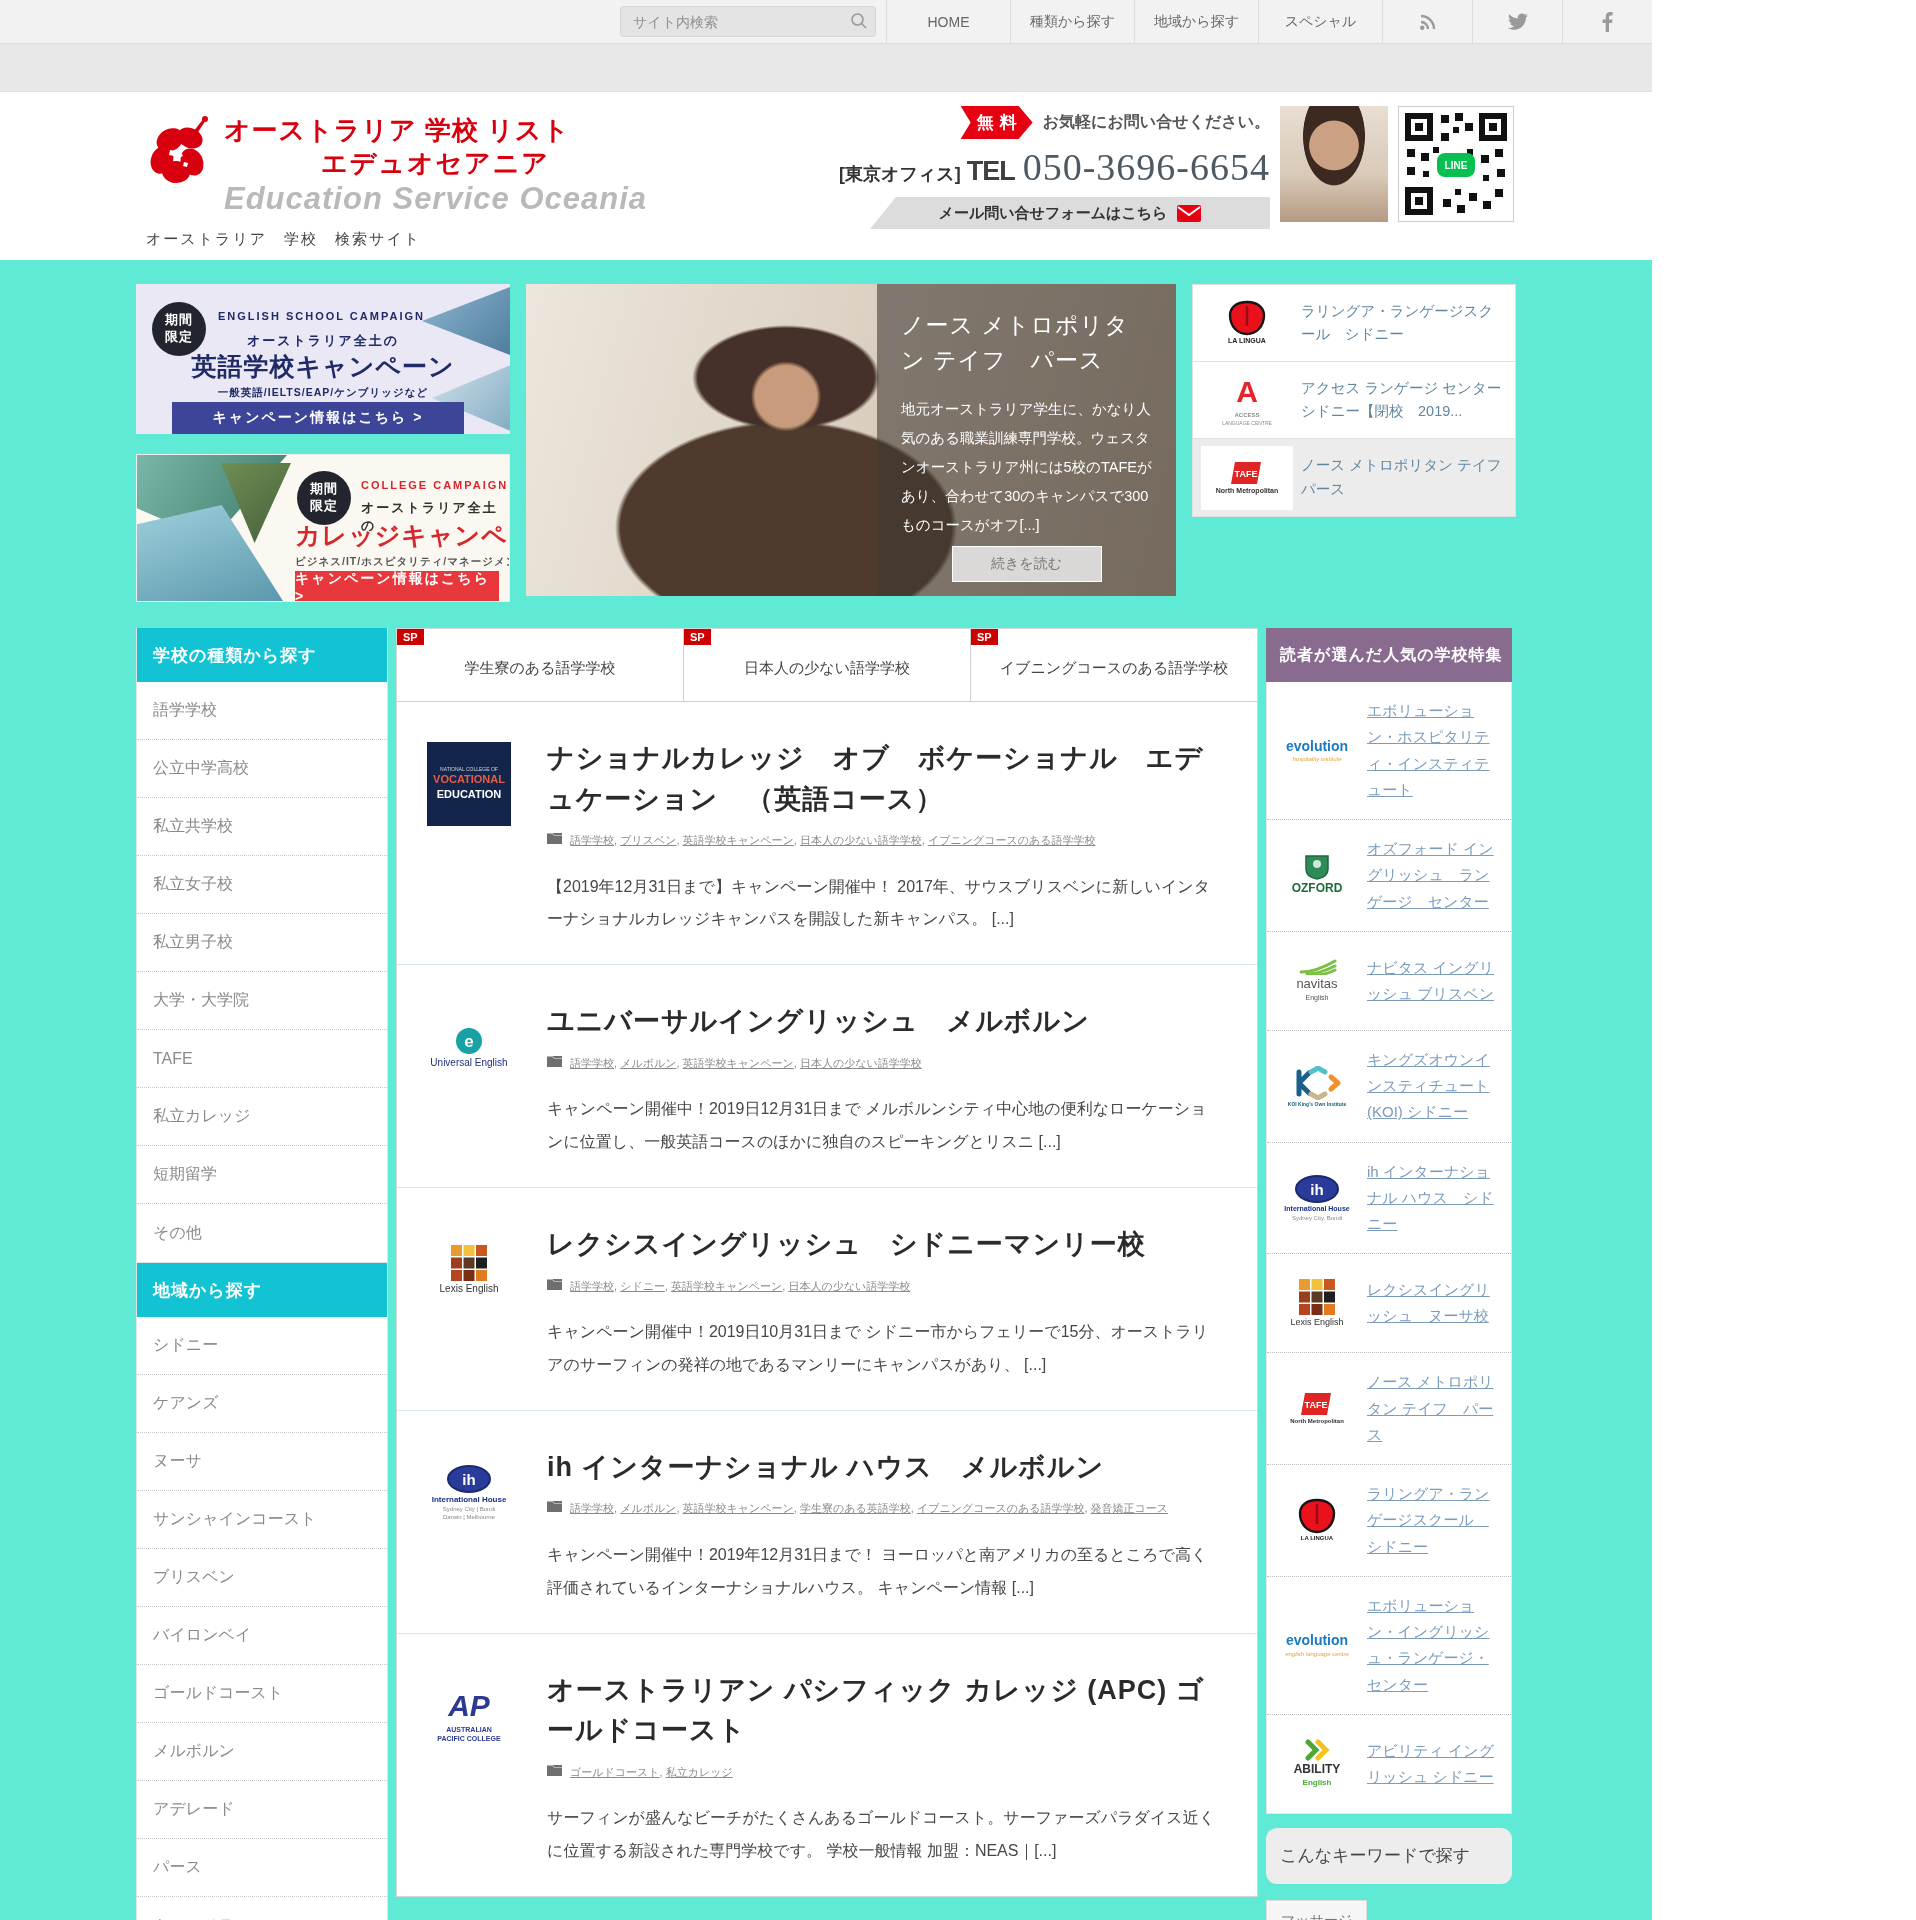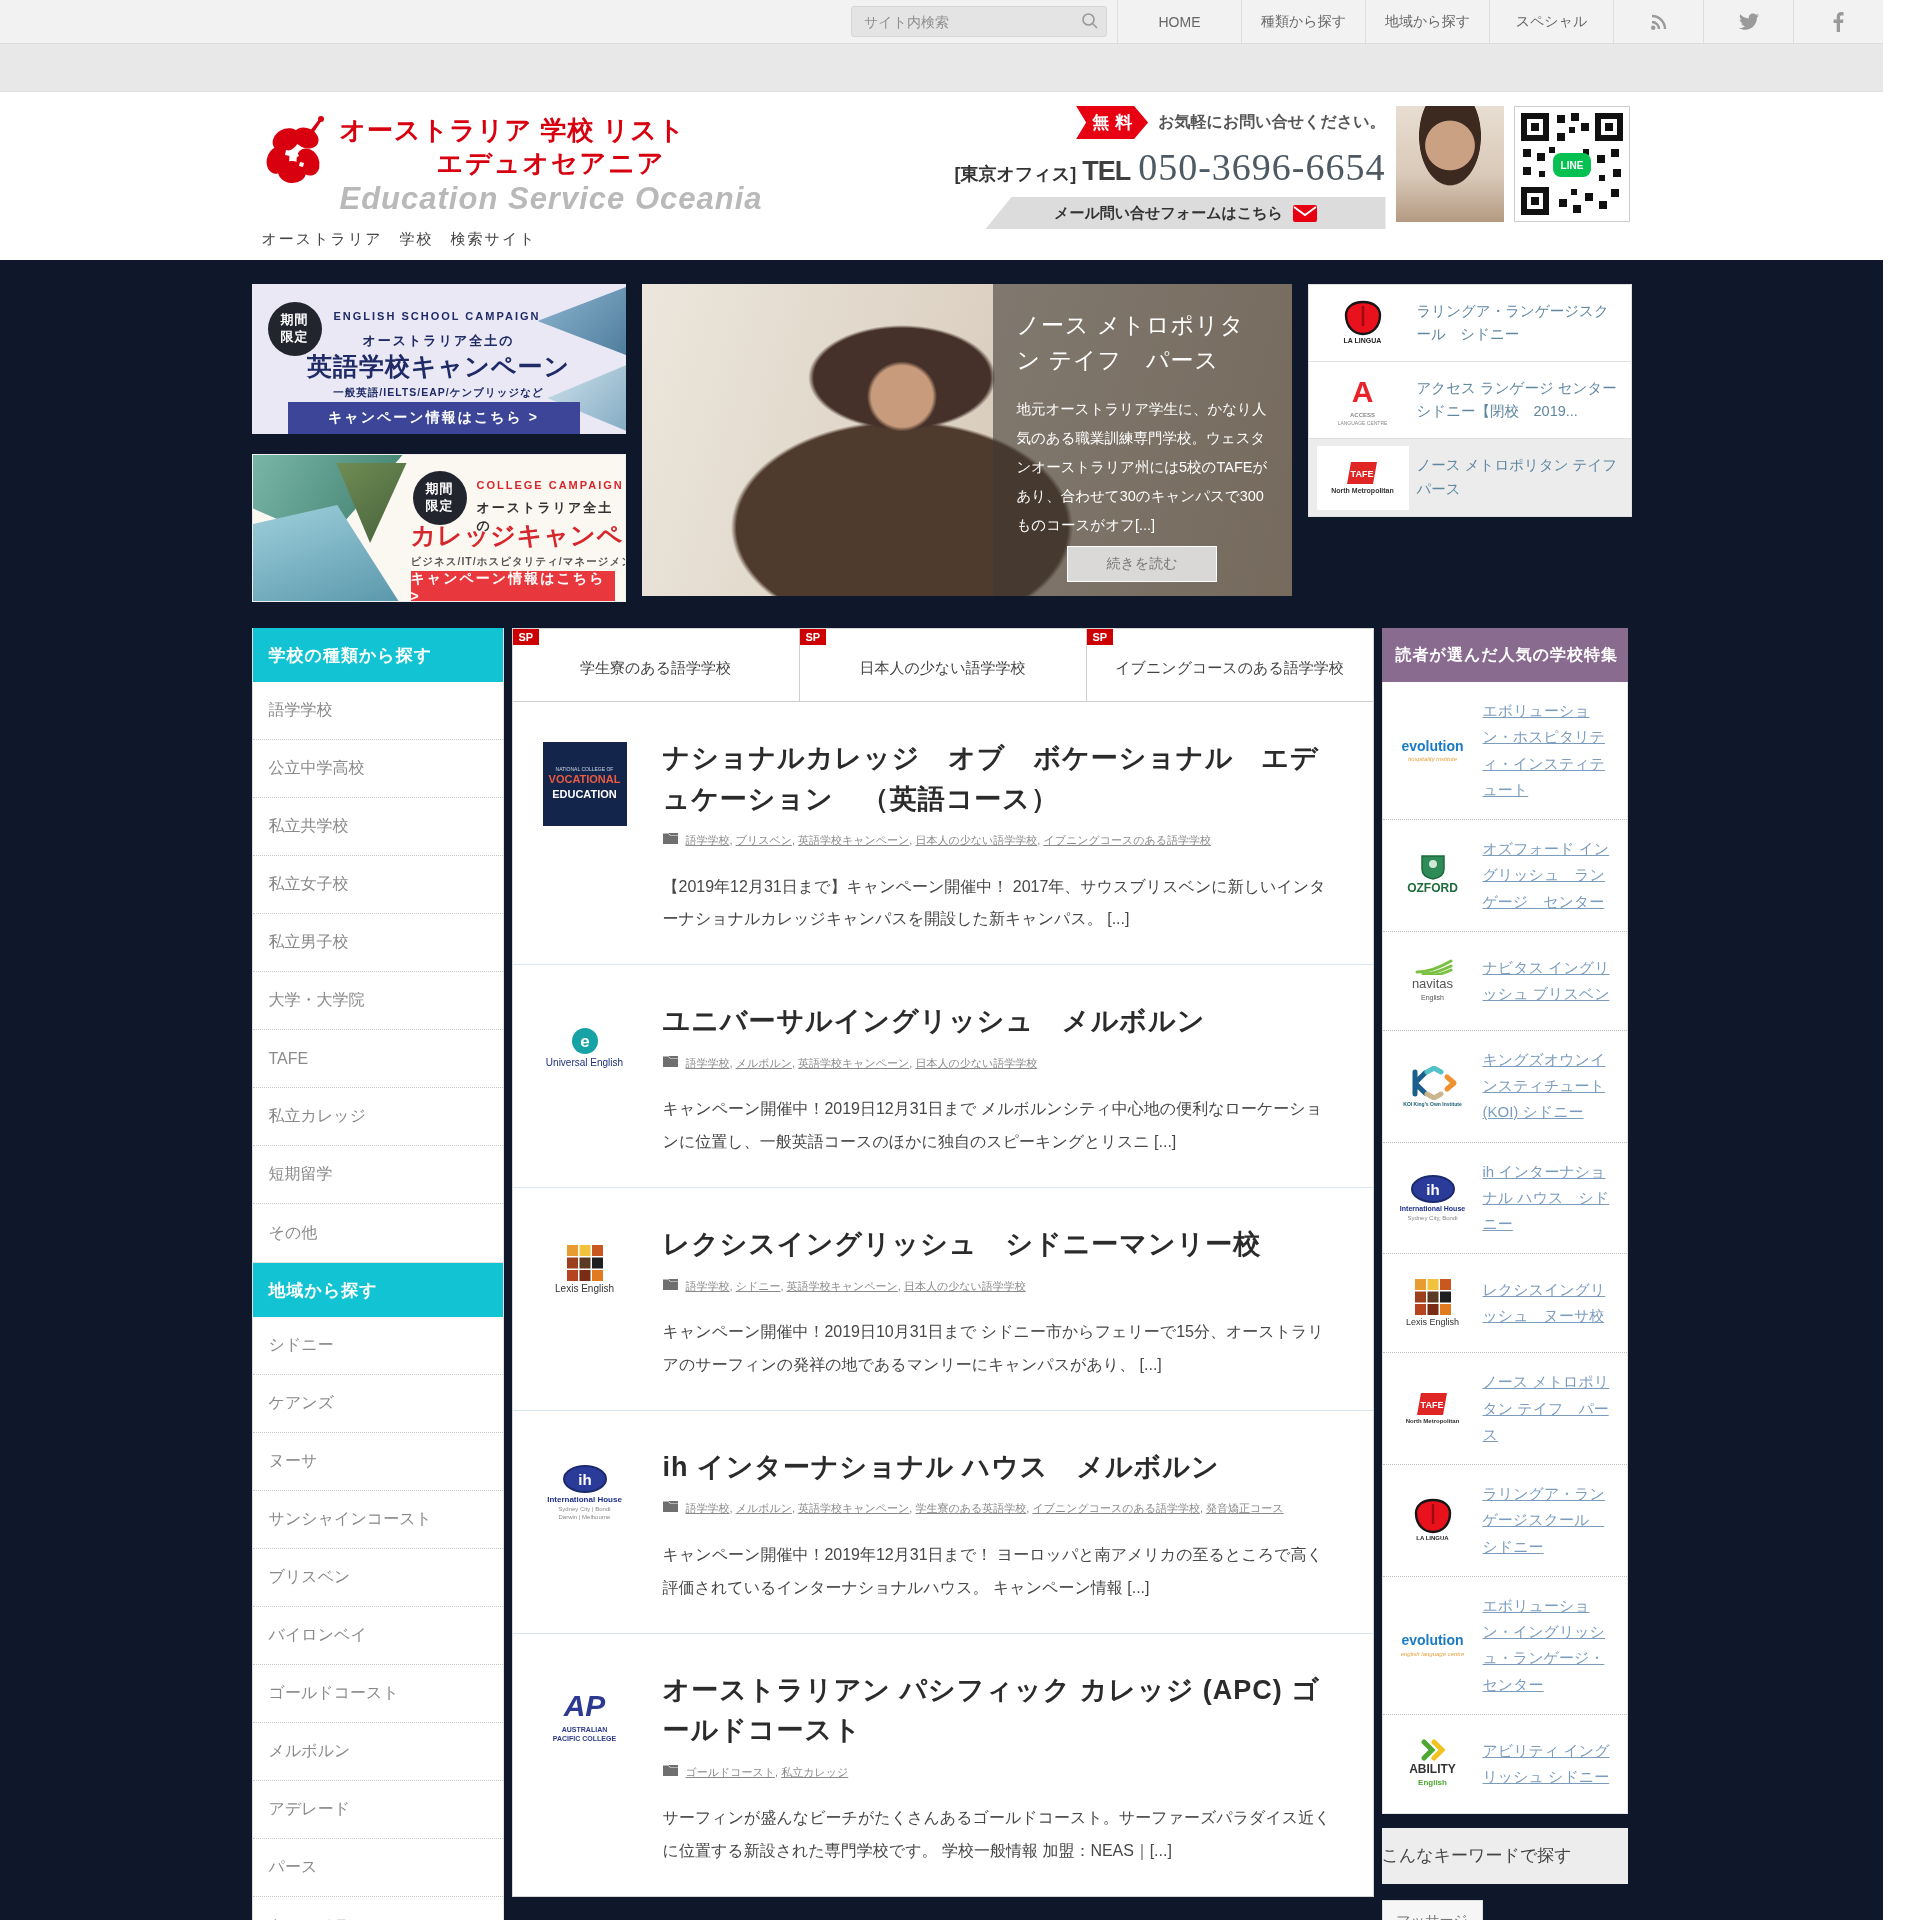--- a/index.html
+++ b/index.html
@@ -1,18 +1,18 @@
 <!DOCTYPE html>
 <html style="--cyan: #12c3d4; --purple: #8a6b90; --red: #e60012; --navy: #3c4597; --banner_red: #e8383d; --link_blue: #7b9cbd;"><head>
 <meta charset="utf-8">
 <style>
   html,body{margin:0;padding:0;background:#fff;}
   *{box-sizing:border-box;}
   body{font-family:"Liberation Sans",sans-serif;color:#333;}
-  .page{width:1883px;height:1920px;position:relative;overflow:hidden;background:#0f172a;}
+  .page{width:1652px;height:1920px;position:relative;overflow:hidden;background:#5eead4;}
 
   
   .topbar{height:44px;background:#f2f2f2;border-bottom:1px solid #ddd;display:flex;align-items:stretch;}
   .tb-spacer{flex:1;}
   .tb-search{align-self:center;position:relative;margin-right:10px;}
   .tb-search input{width:256px;height:31px;background:#e4e4e4;border:1px solid #d6d6d6;border-radius:3px;padding:0 34px 0 12px;font-size:14px;color:#555;font-family:"Liberation Sans",sans-serif;outline:none;}
   .tb-search input::placeholder{color:#8f8f8f;}
   .tb-search .sicon{position:absolute;right:8px;top:6px;}
   .tb-nav{display:flex;align-items:stretch;}
   .tb-nav-item{width:124px;display:flex;align-items:center;justify-content:center;font-size:14px;color:#666;border-left:1px solid #ddd;cursor:pointer;background:#f2f2f2;}
@@ -116,21 +116,21 @@
   .folder-icon{display:inline-block;margin-right:8px;vertical-align:-1px;}
   .cat-link{color:#8a8a8a;text-decoration:underline;cursor:pointer;}
   .excerpt{margin:20px 0 0 0;font-size:16px;color:#474747;line-height:2.05;}
 
   .right-sidebar{width:246px;}
   .feat-head{height:54px;background:var(--purple,#8a6b90);color:#fff;font-size:16px;font-weight:700;display:flex;align-items:center;padding-left:14px;letter-spacing:1px;}
   .feat-list{border:1px solid #e6e6e6;border-top:none;background:#fff;}
   .feat-item{display:flex;align-items:center;gap:8px;padding:16px 8px;border-bottom:1px dotted #bfbfbf;cursor:pointer;}
   .feat-item:last-child{border-bottom:none;}
   .feat-link{flex:1;font-size:15px;color:#7b9cbd;text-decoration:underline;line-height:1.75;}
-  .kw-head{margin-top:14px;height:56px;background:#ededed;display:flex;align-items:center;font-size:17px;color:#444;}
+  .kw-head{margin-top:14px;height:56px;background:#ededed;display:flex;align-items:center;padding-left:14px;font-size:17px;color:#444;border-radius:11px;}
   .kw-tags{margin-top:16px;display:flex;flex-wrap:wrap;gap:10px;}
   .kw-tag{display:inline-block;background:#f6f6f6;border:1px solid #ddd;color:#777;font-size:14px;padding:11px 14px;cursor:pointer;white-space:nowrap;}
 
   
   .logo-box{display:flex;flex-direction:column;align-items:center;justify-content:center;background:#fff;text-align:center;line-height:1.25;overflow:hidden;gap:1px;}
   .logo-line{white-space:nowrap;}
   .snav-logo{width:92px;min-width:92px;height:64px;}
   .feat-logo{width:84px;min-width:84px;height:66px;}
 </style>
 </head>

